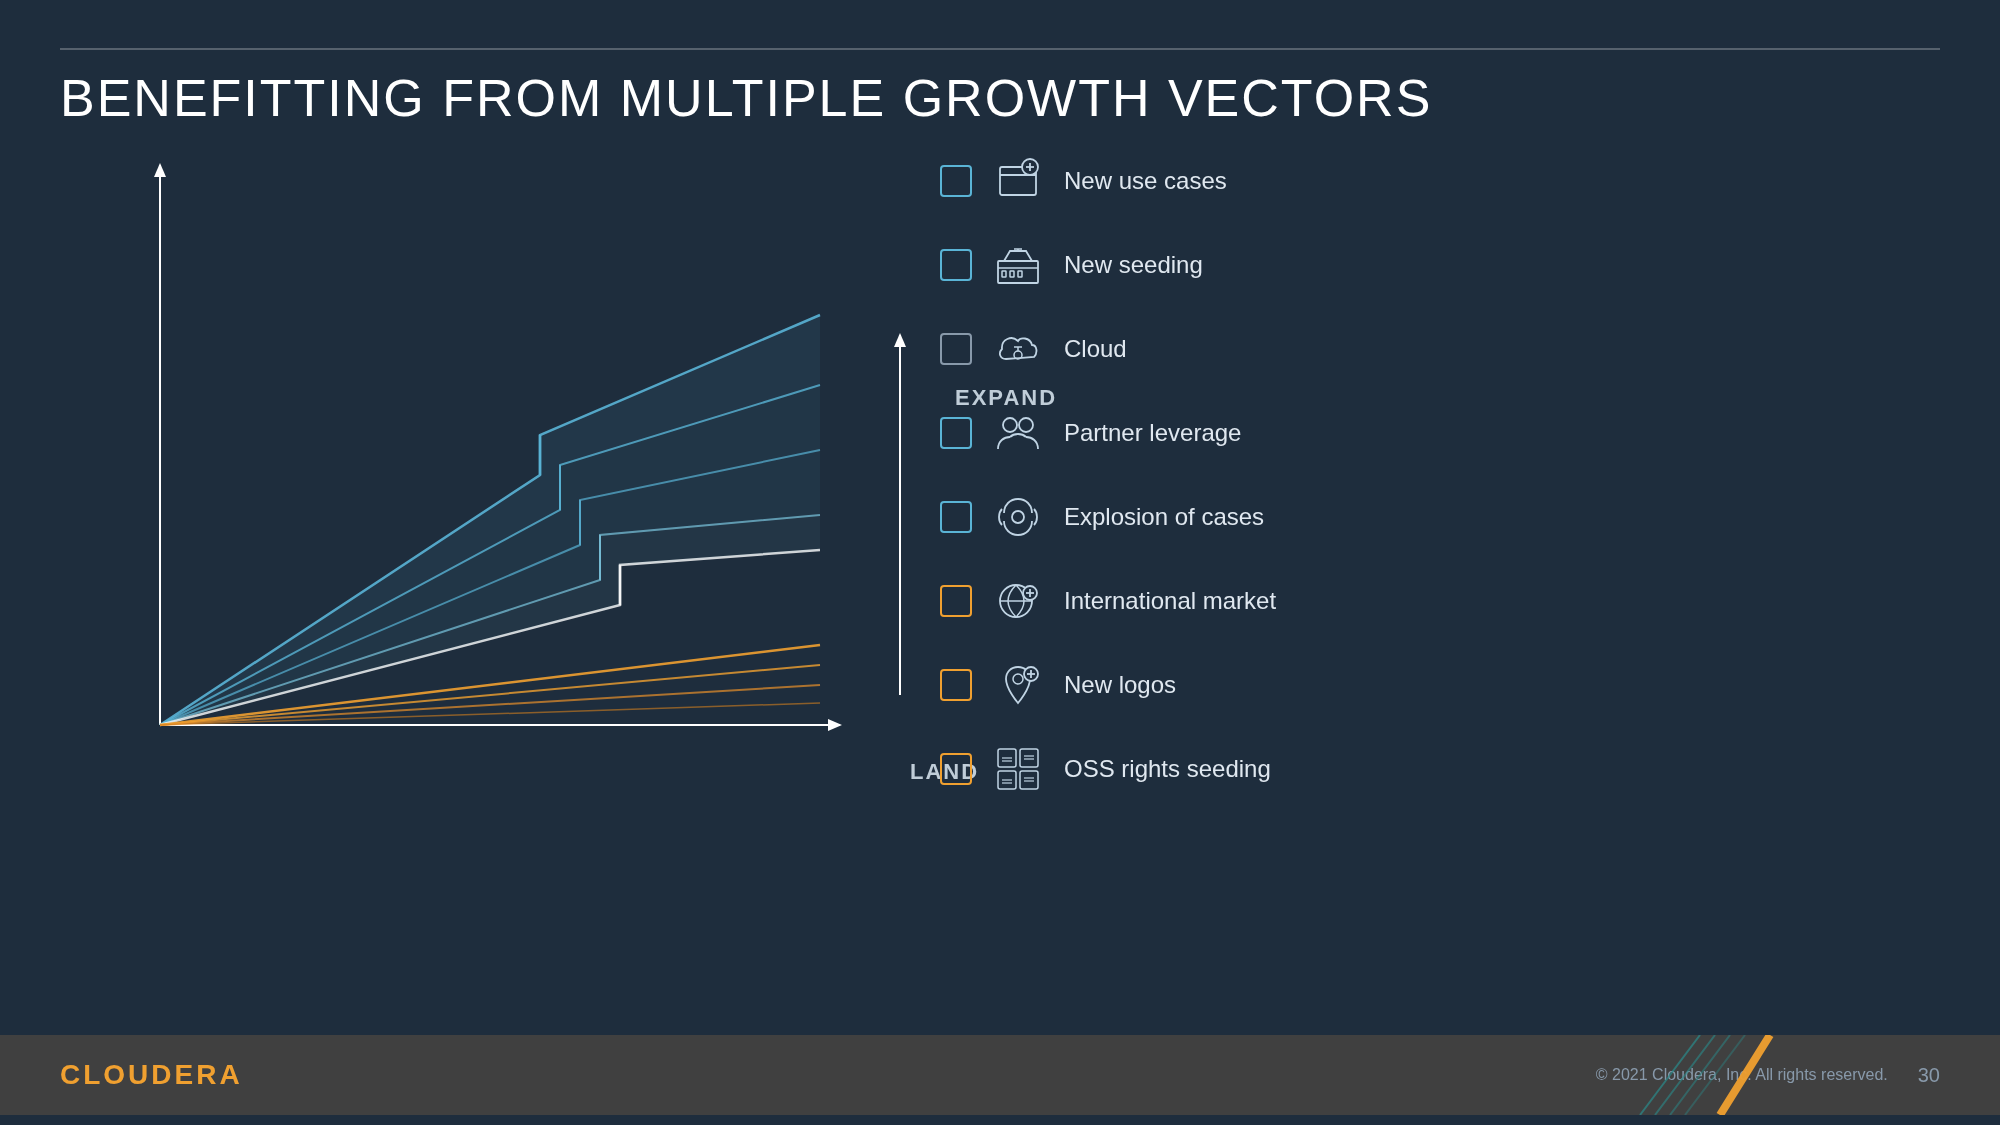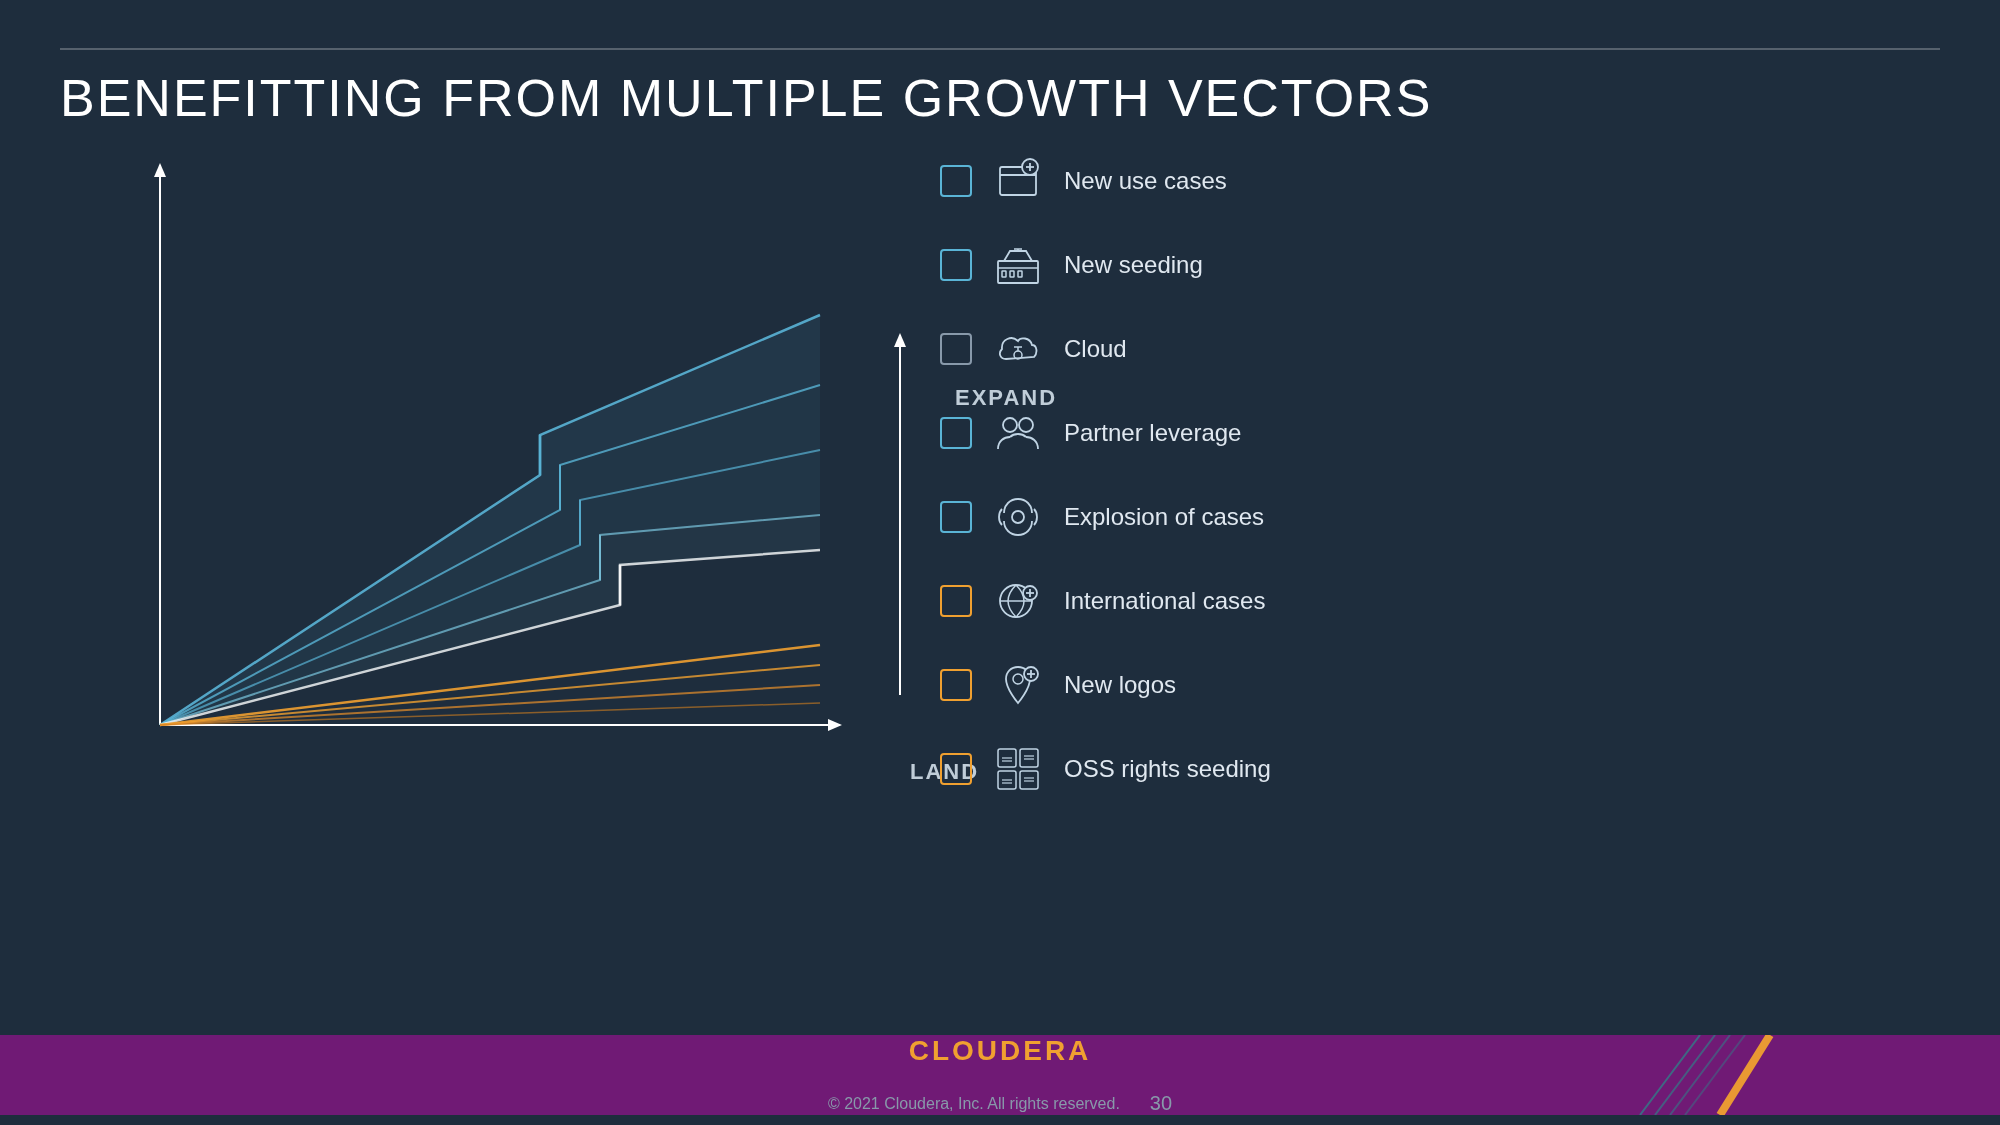--- a/index.html
+++ b/index.html
@@ -122,26 +122,25 @@
       color: #c0cdd8;
     }
 
     
     .footer {
       position: absolute;
       bottom: 0;
       left: 0;
       right: 0;
       height: 80px;
-      background-color: #701a75;
+      background-color: #404040;
       display: flex;
       align-items: center;
       justify-content: space-between;
       padding: 0 60px;
-      flex-direction: column;
     }
 
     .cloudera-logo {
       font-size: 28px;
       font-weight: 700;
       color: #f0a030;
       letter-spacing: 3px;
       text-transform: uppercase;
     }
 
@@ -310,21 +309,21 @@
         <svg class="icon-svg" viewBox="0 0 48 48">
           <circle cx="22" cy="24" r="16" stroke="#c0d4e4" stroke-width="1.8"></circle>
           <path d="M6 24 h32" stroke="#c0d4e4" stroke-width="1.5"></path>
           <path d="M22 8 C16 14 14 20 14 24 C14 28 16 34 22 40" stroke="#c0d4e4" stroke-width="1.5"></path>
           <path d="M22 8 C28 14 30 20 30 24 C30 28 28 34 22 40" stroke="#c0d4e4" stroke-width="1.5"></path>
           <circle cx="36" cy="16" r="7" fill="#1e2d3d" stroke="#c0d4e4" stroke-width="1.8"></circle>
           <line x1="36" y1="12" x2="36" y2="20" stroke="#c0d4e4" stroke-width="1.8"></line>
           <line x1="32" y1="16" x2="40" y2="16" stroke="#c0d4e4" stroke-width="1.8"></line>
         </svg>
       </div>
-      <div class="legend-label">International cases</div>
+      <div class="legend-label">International market</div>
     </div>
 
     <div class="legend-item">
       <div class="legend-checkbox orange"></div>
       <div class="legend-icon">
         <svg class="icon-svg" viewBox="0 0 48 48">
           <path d="M24 6 C17 6 12 11 12 18 C12 28 24 42 24 42 C24 42 36 28 36 18 C36 11 31 6 24 6Z" stroke="#c0d4e4" stroke-width="1.8"></path>
           <circle cx="24" cy="18" r="5" stroke="#c0d4e4" stroke-width="1.5"></circle>
           <circle cx="37" cy="13" r="7" fill="#1e2d3d" stroke="#c0d4e4" stroke-width="1.8"></circle>
           <line x1="37" y1="9" x2="37" y2="17" stroke="#c0d4e4" stroke-width="1.8"></line>

